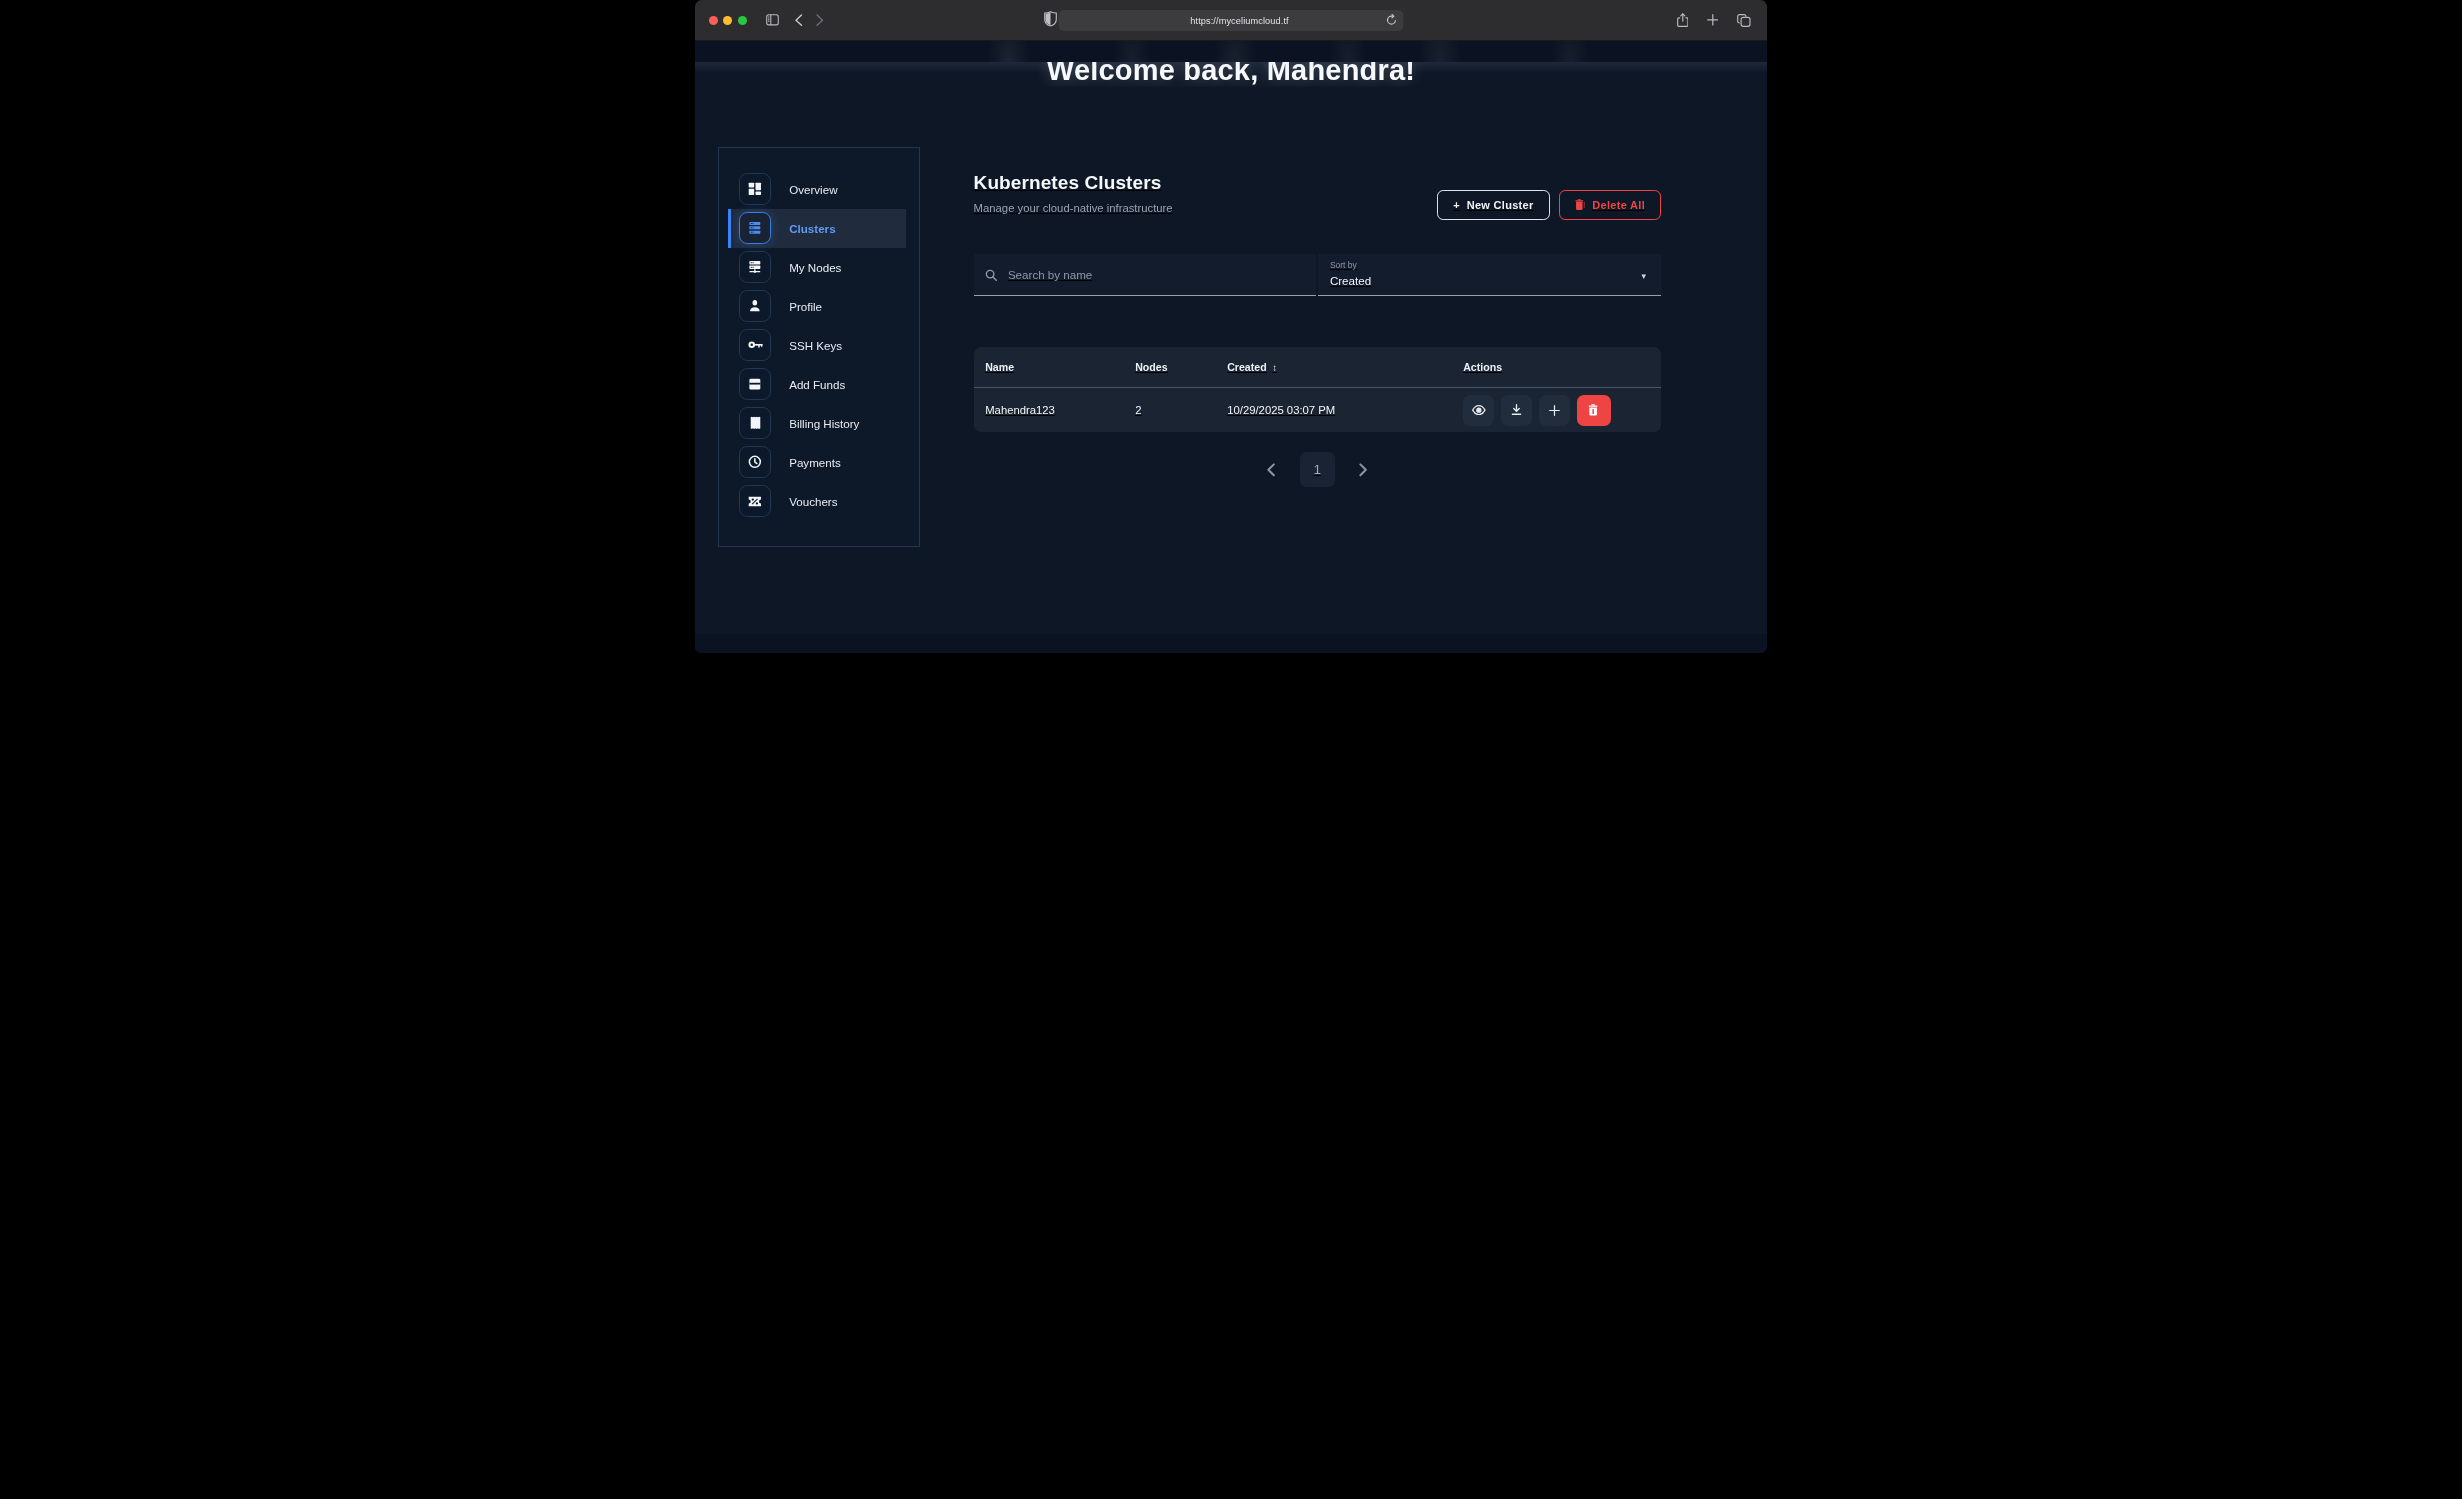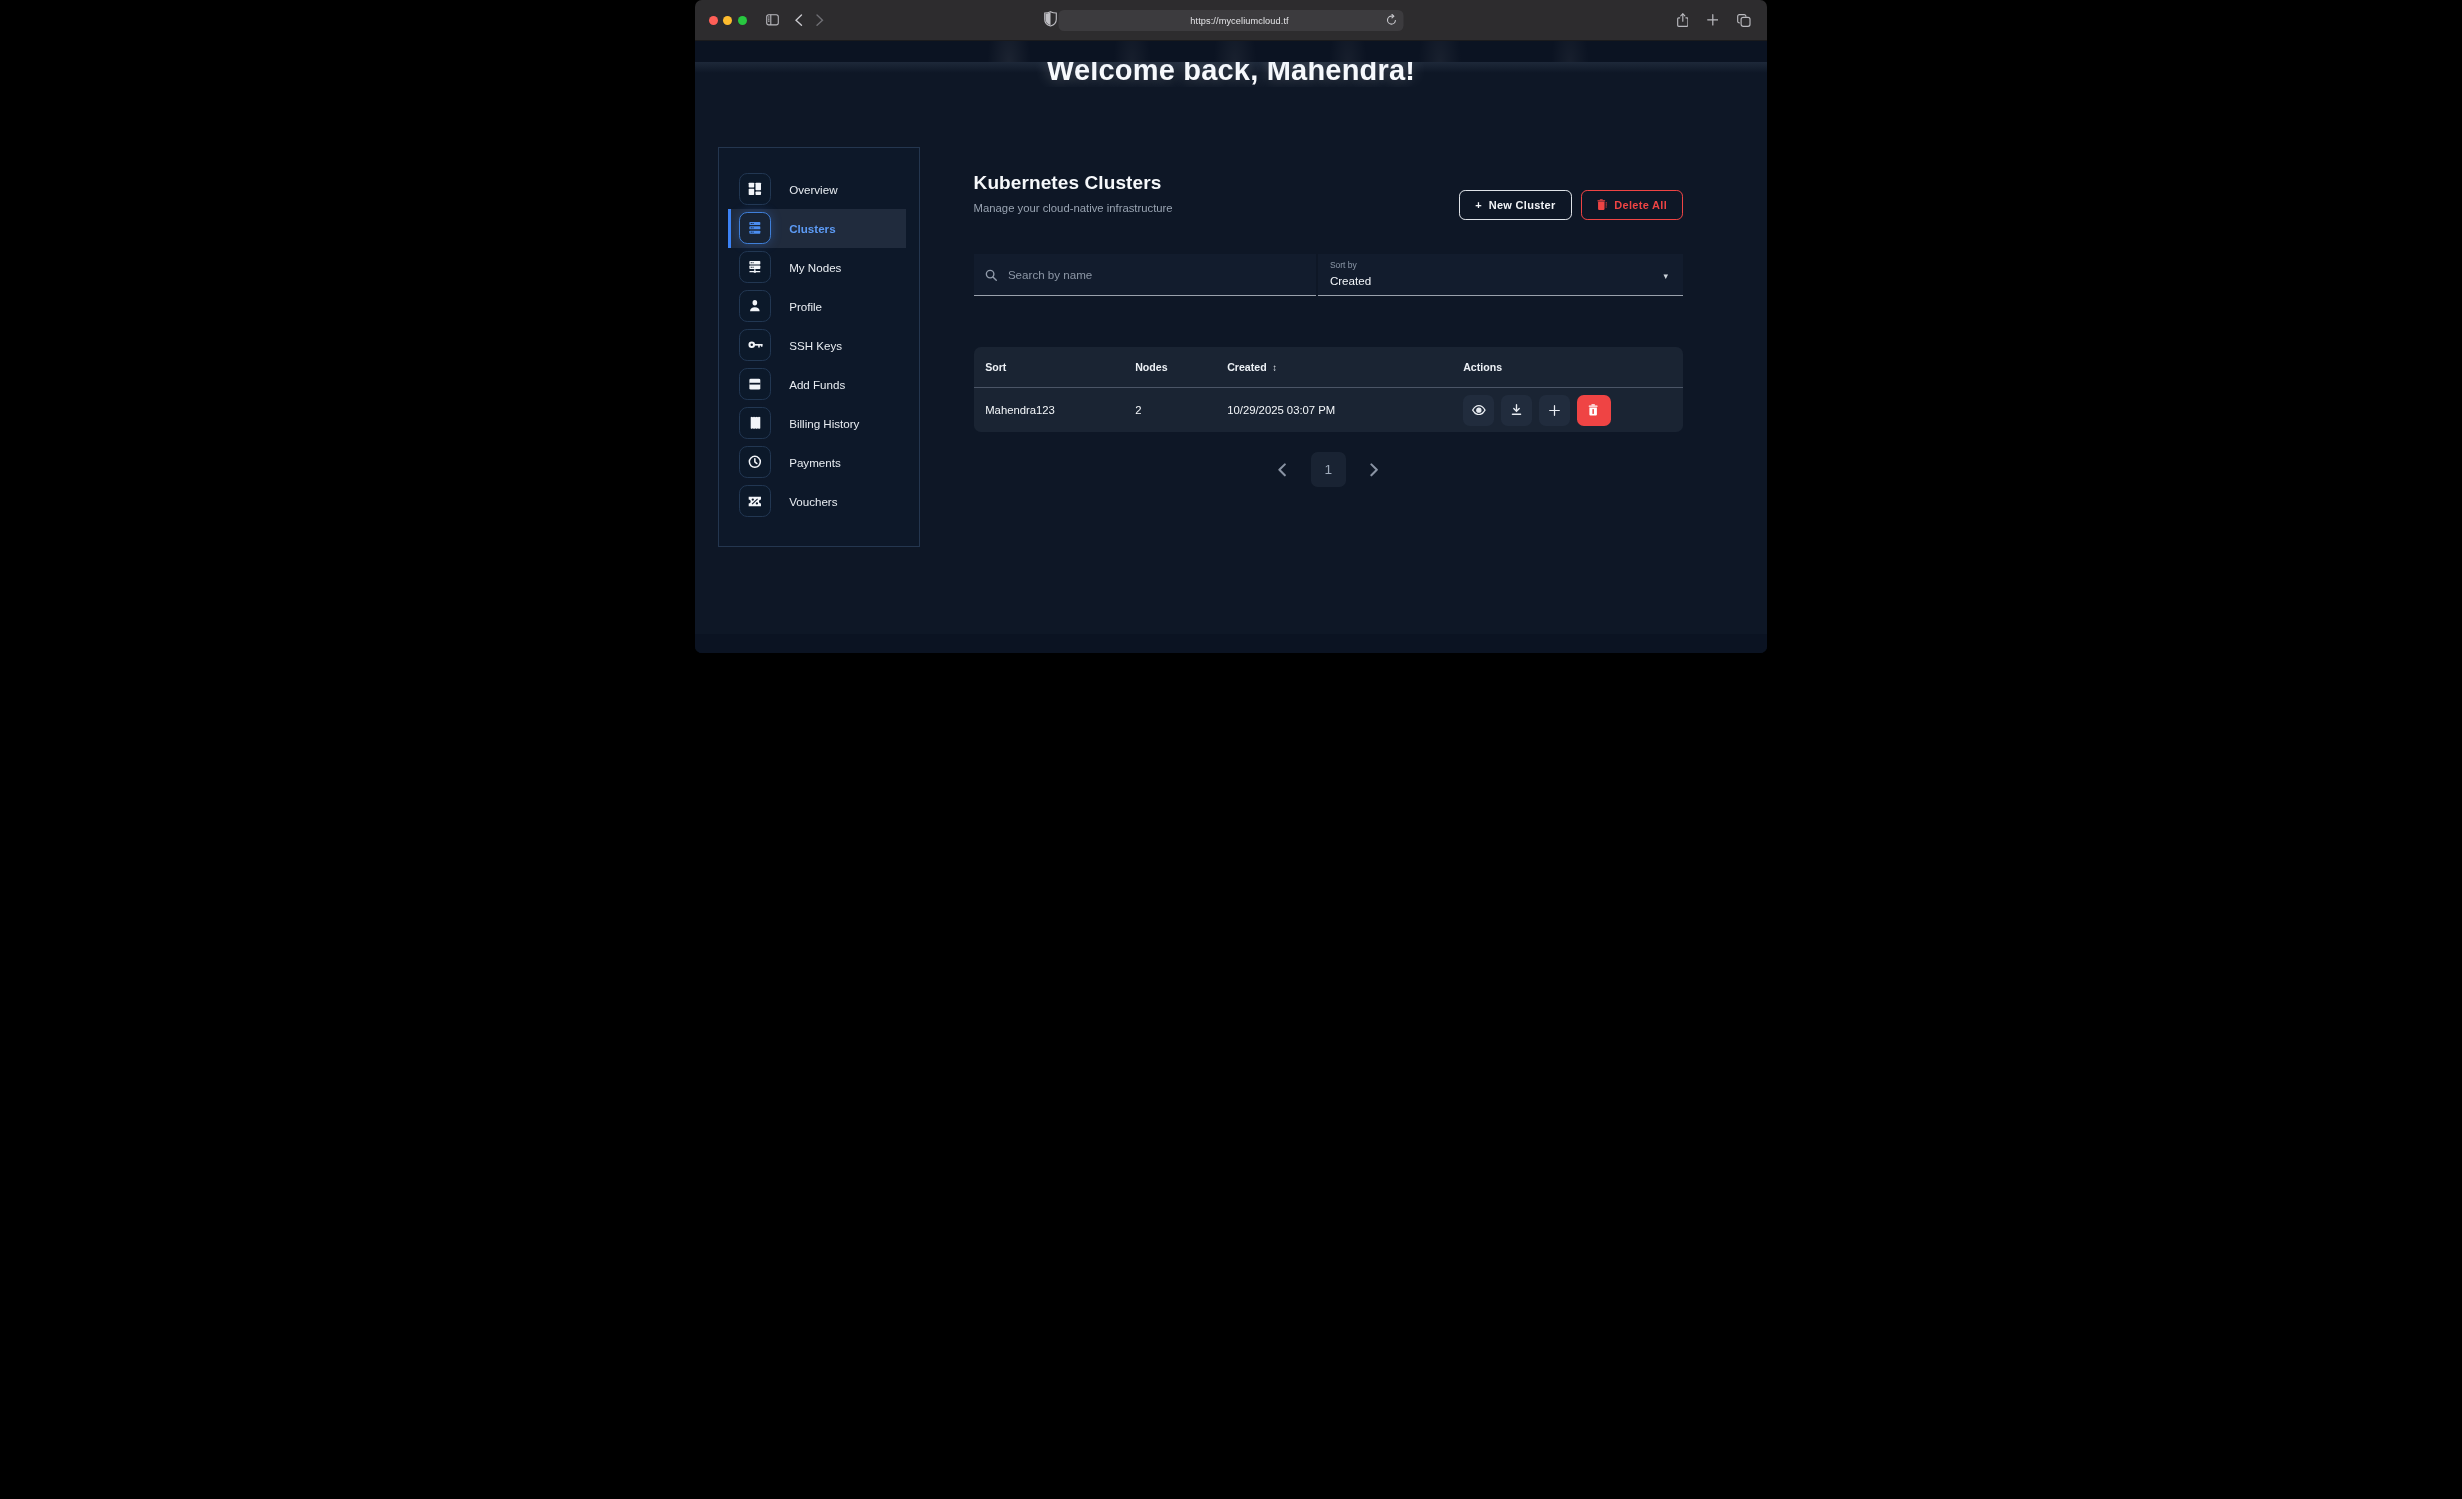--- a/index.html
+++ b/index.html
@@ -45,21 +45,21 @@
   .sidebar{width:202px;box-sizing:border-box;min-height:400px;border:0.7px solid #24364f;border-radius:0;background:#0d1829;padding:22px 0 19px;}
   .s-item{display:flex;align-items:center;height:39px;margin:0 13px 0 9.6px;padding-left:11px;position:relative;cursor:pointer;}
   .tile{width:30px;height:30px;flex:none;border:0.7px solid #223752;border-radius:8.2px;display:flex;align-items:center;justify-content:center;color:#f2f5f9;background:rgba(13,27,44,.4);}
   .s-label{margin-left:18px;font-size:11.6px;font-weight:500;color:#e9edf2;}
   .s-item.active{background:rgba(148,163,184,.14);}
   .s-item.active::before{content:'';position:absolute;left:0;top:0;bottom:0;width:2.7px;background:#3b82f6;}
   .s-item.active .tile{border-color:#3f7fd9;color:#4b8df0;box-shadow:0 0 11px rgba(59,130,246,.30);}
   .s-item.active .s-label{color:#5d9bf5;font-weight:700;}
 
   
-  .main{flex:1;padding:25px 84px 0 54px;min-width:0;}
+  .main{flex:1;padding:25px 106px 0 54px;min-width:0;text-decoration:underline;}
   .main-header{display:flex;justify-content:space-between;}
   .m-title{font-size:19px;font-weight:700;color:#f6f8fb;margin:0;letter-spacing:0.1px;}
   .m-sub{margin:8.2px 0 0;font-size:11.3px;color:#98a3b1;}
   .hdr-btns{display:flex;gap:9.6px;margin-top:18.5px;}
   .btn{height:30px;box-sizing:border-box;border-radius:6.2px;background:transparent;display:flex;align-items:center;gap:6.8px;padding:0 15px;font-size:11px;font-weight:600;letter-spacing:0.3px;cursor:pointer;}
   .btn-new{border:1px solid #dfe3e8;color:#f2f4f7;}
   .btn-danger{border:1px solid #ef4444;color:#ef4444;}
 
   .filters{display:flex;gap:2px;margin-top:34px;}
   .field{height:42px;box-sizing:border-box;background:#121c2d;border-bottom:1.4px solid #9aa1ac;}
@@ -316,21 +316,21 @@
           </div>
           <div class="field sort-box">
             <div class="sort-label">Sort by</div>
             <div class="sort-value">Created</div>
             <span class="caret">▾</span>
           </div>
         </div>
 
         <div class="table-card">
           <div class="thead">
-            <span>Sort</span>
+            <span>Name</span>
             <span>Nodes</span>
             <span><span>Created</span><span class="th-sort">↕</span></span>
             <span>Actions</span>
           </div>
           <div class="trow">
             <span>Mahendra123</span>
             <span>2</span>
             <span>10/29/2025 03:07 PM</span>
             <span class="actions">
               <button class="abtn">

